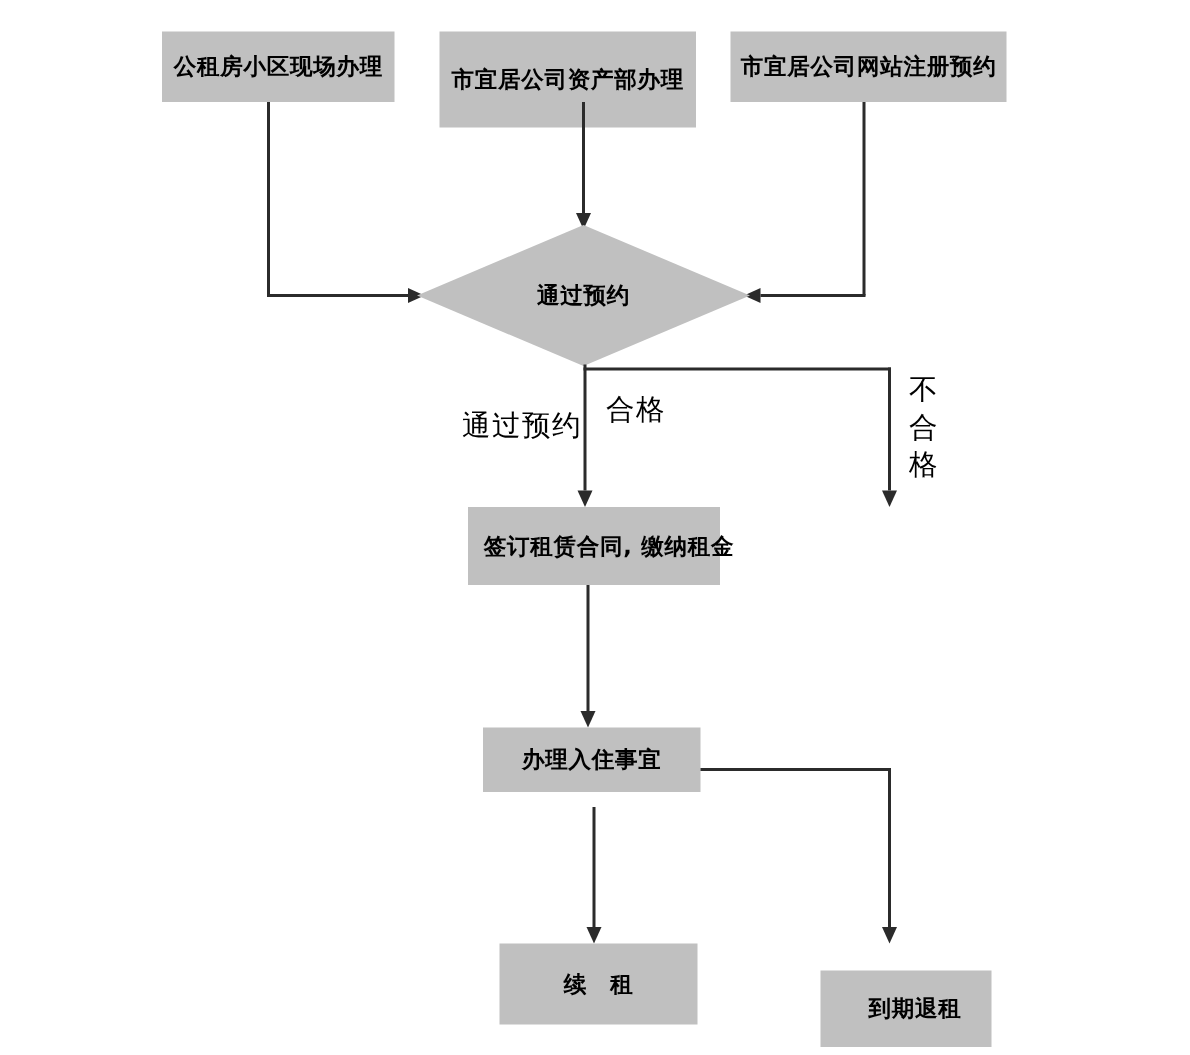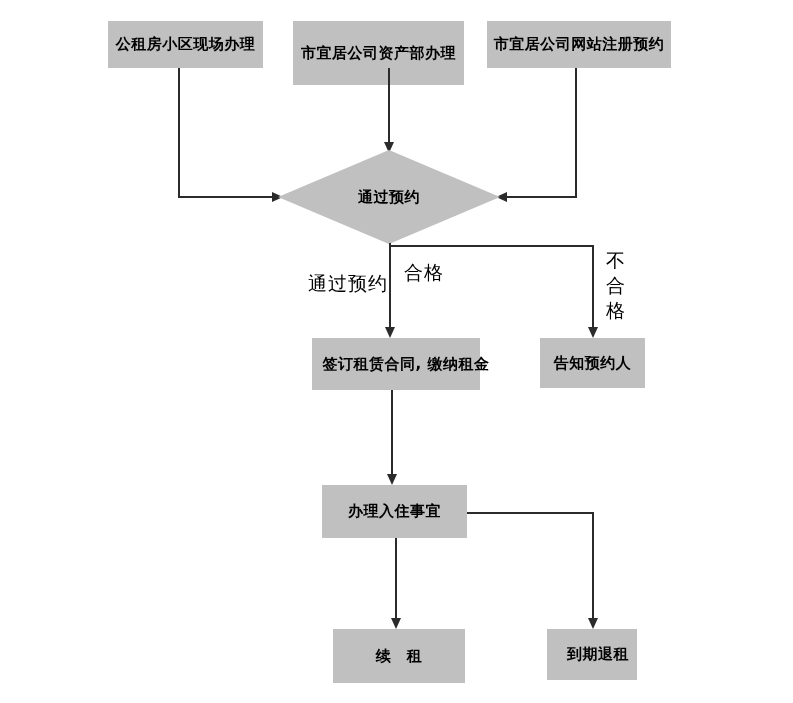--- a/index.html
+++ b/index.html
@@ -123,31 +123,30 @@
   <div class="hline" style="left:389px; top:245px; width:205px;"></div>
   <div class="vline" style="left:592px; top:245px; height:82px;"></div>
   <div class="arrow down" style="left:588px; top:327px;"></div>
 
   <div class="edge-label" style="left:308px; top:271px;">通过预约</div>
   <div class="edge-label" style="left:404px; top:260px;">合格</div>
   <div class="edge-label vertical" style="left:606px; top:248px;">不合格</div>
 
   <div class="node" style="left:312px; top:338px; width:168px; height:52px;padding-left:20px;">签订租赁合同, 缴纳租金</div>
 
-  <div class="node" style="left:540px; top:338px; width:105px; height:50px;">告知预约人</div>
 
   <div class="vline" style="left:391px; top:390px; height:84px;"></div>
   <div class="arrow down" style="left:387px; top:474px;"></div>
 
-  <div class="node" style="left:322px; top:485px; width:145px; height:53px;">办理入住事宜</div>
+  <div class="node" style="left:322px; top:485px; width:145px; height:43px;">办理入住事宜</div>
 
   <div class="vline" style="left:395px; top:538px; height:80px;"></div>
   <div class="arrow down" style="left:391px; top:618px;"></div>
 
   <div class="hline" style="left:467px; top:512px; width:127px;"></div>
   <div class="vline" style="left:592px; top:512px; height:106px;"></div>
   <div class="arrow down" style="left:588px; top:618px;"></div>
 
   <div class="node" style="left:333px; top:629px; width:132px; height:54px;">续　租</div>
 
-  <div class="node" style="left:547px; top:629px; width:90px; height:51px;padding-left:12px;">到期退租</div>
+  <div class="node" style="left:547px; top:647px; width:114px; height:51px;padding-left:12px;">到期退租</div>
 
 </div>
 
 </body></html>

